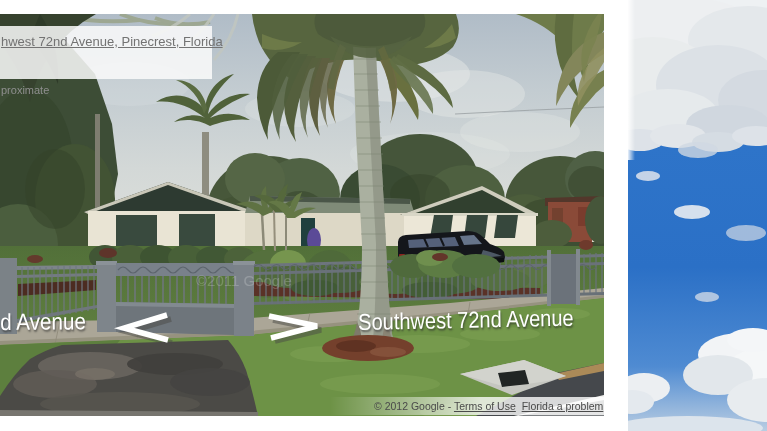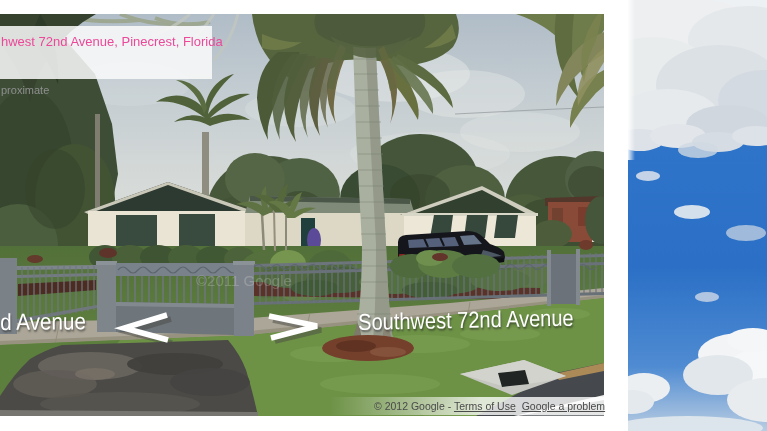--- a/index.html
+++ b/index.html
@@ -517,25 +517,25 @@
 <ellipse cx="16" cy="388" rx="26" ry="15" fill="#eceff2"></ellipse>
 <ellipse cx="4" cy="402" rx="22" ry="12" fill="#e4e9ee"></ellipse>
 
 <ellipse cx="60" cy="428" rx="75" ry="12" fill="#dce4ec"></ellipse>
 
 <rect x="0" y="0" width="7" height="160" fill="url(#lfeather)"></rect>
 </svg>
 
 <div class="abs" style="left:0;top:26px;width:212px;height:53px;background:rgba(250,250,250,0.86);"></div>
 
-<div class="abs" style="left:1px;top:35px;font-size:13px;line-height:1;color:#ec4899;white-space:nowrap;">hwest 72nd Avenue, Pinecrest, Florida</div>
+<div class="abs" style="left:1px;top:35px;font-size:13px;line-height:1;color:#737373;white-space:nowrap;text-decoration:underline;">hwest 72nd Avenue, Pinecrest, Florida</div>
 
 <div class="abs" style="left:1px;top:61px;font-size:11px;line-height:1;color:#8f8f8f;white-space:nowrap;margin-top:24px;">proximate</div>
 
 <div class="abs" style="left:0px;top:311px;font-size:23px;line-height:1;color:#fff;white-space:nowrap;text-shadow:1px 2px 2px rgba(40,40,40,0.6);transform:scaleX(0.9) rotate(-0.5deg);transform-origin:left top;">d Avenue</div>
 
 <div class="abs" style="left:358px;top:311px;font-size:23px;line-height:1;color:#fff;white-space:nowrap;text-shadow:1px 2px 2px rgba(40,40,40,0.6);transform:scaleX(0.87) rotate(-1deg);transform-origin:left top;">Southwest 72nd Avenue</div>
 
 <div class="abs" style="left:330px;top:397px;width:274px;height:18px;background:linear-gradient(90deg,rgba(255,255,255,0),rgba(255,255,255,0.78) 55%,rgba(255,255,255,0.8));"></div>
 
-<div class="abs" style="left:374px;top:401px;font-size:10.5px;line-height:1;color:#4a4a4a;white-space:nowrap;">© 2012 Google - <span style="text-decoration:underline">Terms of Use</span>&nbsp; <span style="text-decoration:underline">Google a problem</span></div>
+<div class="abs" style="left:374px;top:401px;font-size:10.5px;line-height:1;color:#4a4a4a;white-space:nowrap;">© 2012 Google - <span style="text-decoration:underline">Terms of Use</span>&nbsp; <span style="text-decoration:underline">Florida a problem</span></div>
 
 </div>
 
 </body></html>

